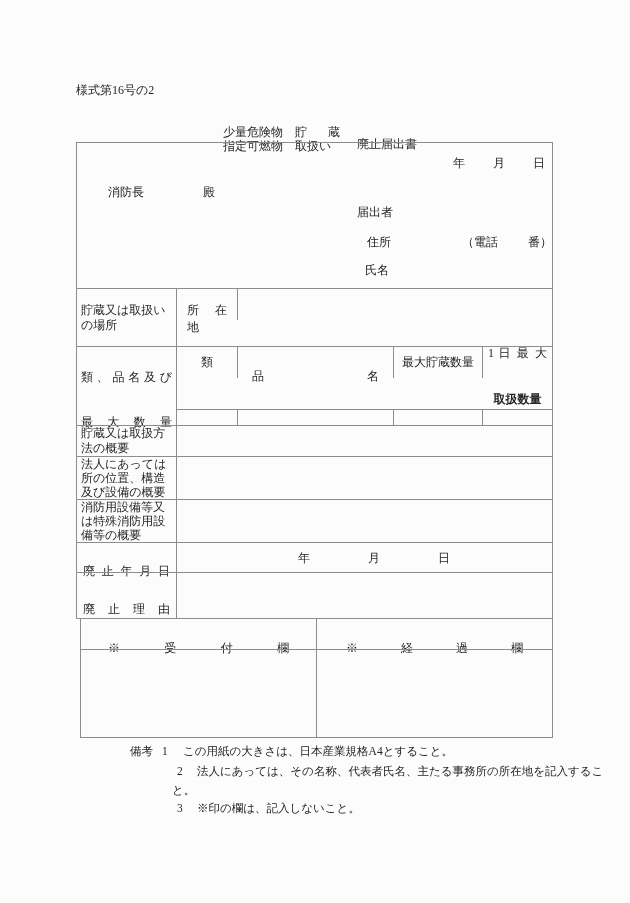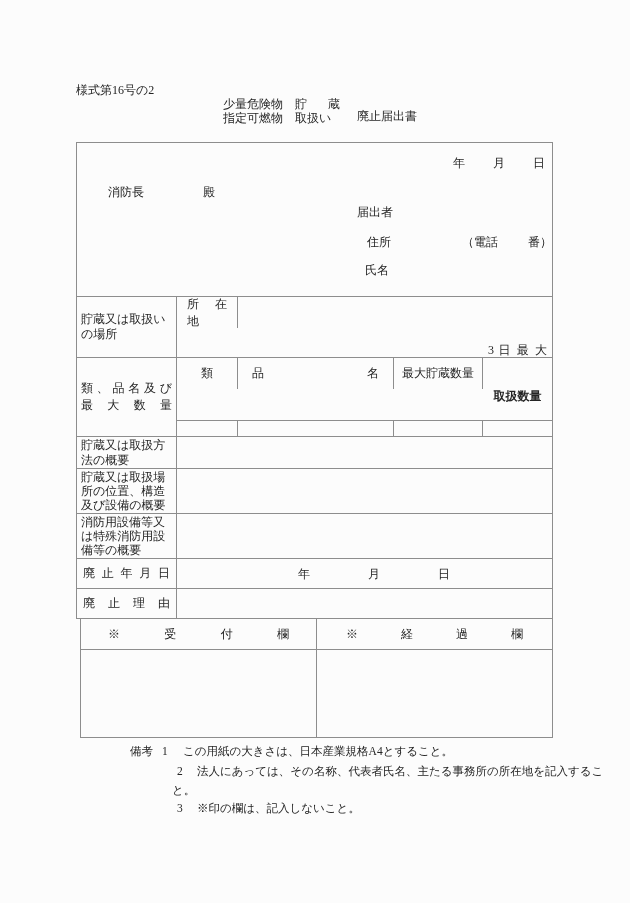--- a/index.html
+++ b/index.html
@@ -24,21 +24,21 @@
 
   
   .form-no{position:absolute;left:76px;top:82px;}
   .title{
     position:absolute;left:223px;top:97px;
     display:flex;align-items:flex-end;
   }
   .t-stack{width:60px;line-height:14px;}
   .t-mode{width:45px;margin-left:12px;}
   .t-main{margin-left:17px;}
-  .justify{text-align:justify;text-align-last:justify;}
+  .justify{text-align:justify;text-align-last:justify;margin-top:28px;}
 
   
   .main-table{
     position:absolute;left:76px;top:142px;
     width:477px;height:477px;
     border:1px solid var(--line);
     display:flex;flex-direction:column;
   }
   .row{display:flex;border-top:1px solid var(--line);}
   .main-table > .row:first-child{border-top:none;}
@@ -131,21 +131,21 @@
         <div class="justify">最 大 数 量</div>
       </div>
       <div class="bl fill col">
         <div class="row" style="height:31px;border-top:none">
           <div class="center" style="width:60px">類</div>
           <div class="bl pitemname" style="width:156px">
             <div class="justify">品 名</div>
           </div>
           <div class="bl center" style="width:89px">最大貯蔵数量</div>
           <div class="bl fill daily">
-            <div class="justify">3 日 最 大</div>
+            <div class="justify">1 日 最 大</div>
             <div class="c2">取扱数量</div>
           </div>
         </div>
         <div class="row fill">
           <div style="width:60px"></div>
           <div class="bl" style="width:156px"></div>
           <div class="bl" style="width:89px"></div>
           <div class="bl fill"></div>
         </div>
       </div>
@@ -154,21 +154,21 @@
     <div class="row" style="height:32px">
       <div class="vlabel" style="width:99px">
         <div>貯蔵又は取扱方</div>
         <div>法の概要</div>
       </div>
       <div class="bl fill"></div>
     </div>
 
     <div class="row" style="height:45px">
       <div class="vlabel" style="width:99px;line-height:14px">
-        <div>貯蔵又は取扱場</div>
+        <div>法人にあっては</div>
         <div>所の位置、構造</div>
         <div>及び設備の概要</div>
       </div>
       <div class="bl fill"></div>
     </div>
 
     <div class="row" style="height:45px">
       <div class="vlabel" style="width:99px;line-height:14px">
         <div>消防用設備等又</div>
         <div>は特殊消防用設</div>

